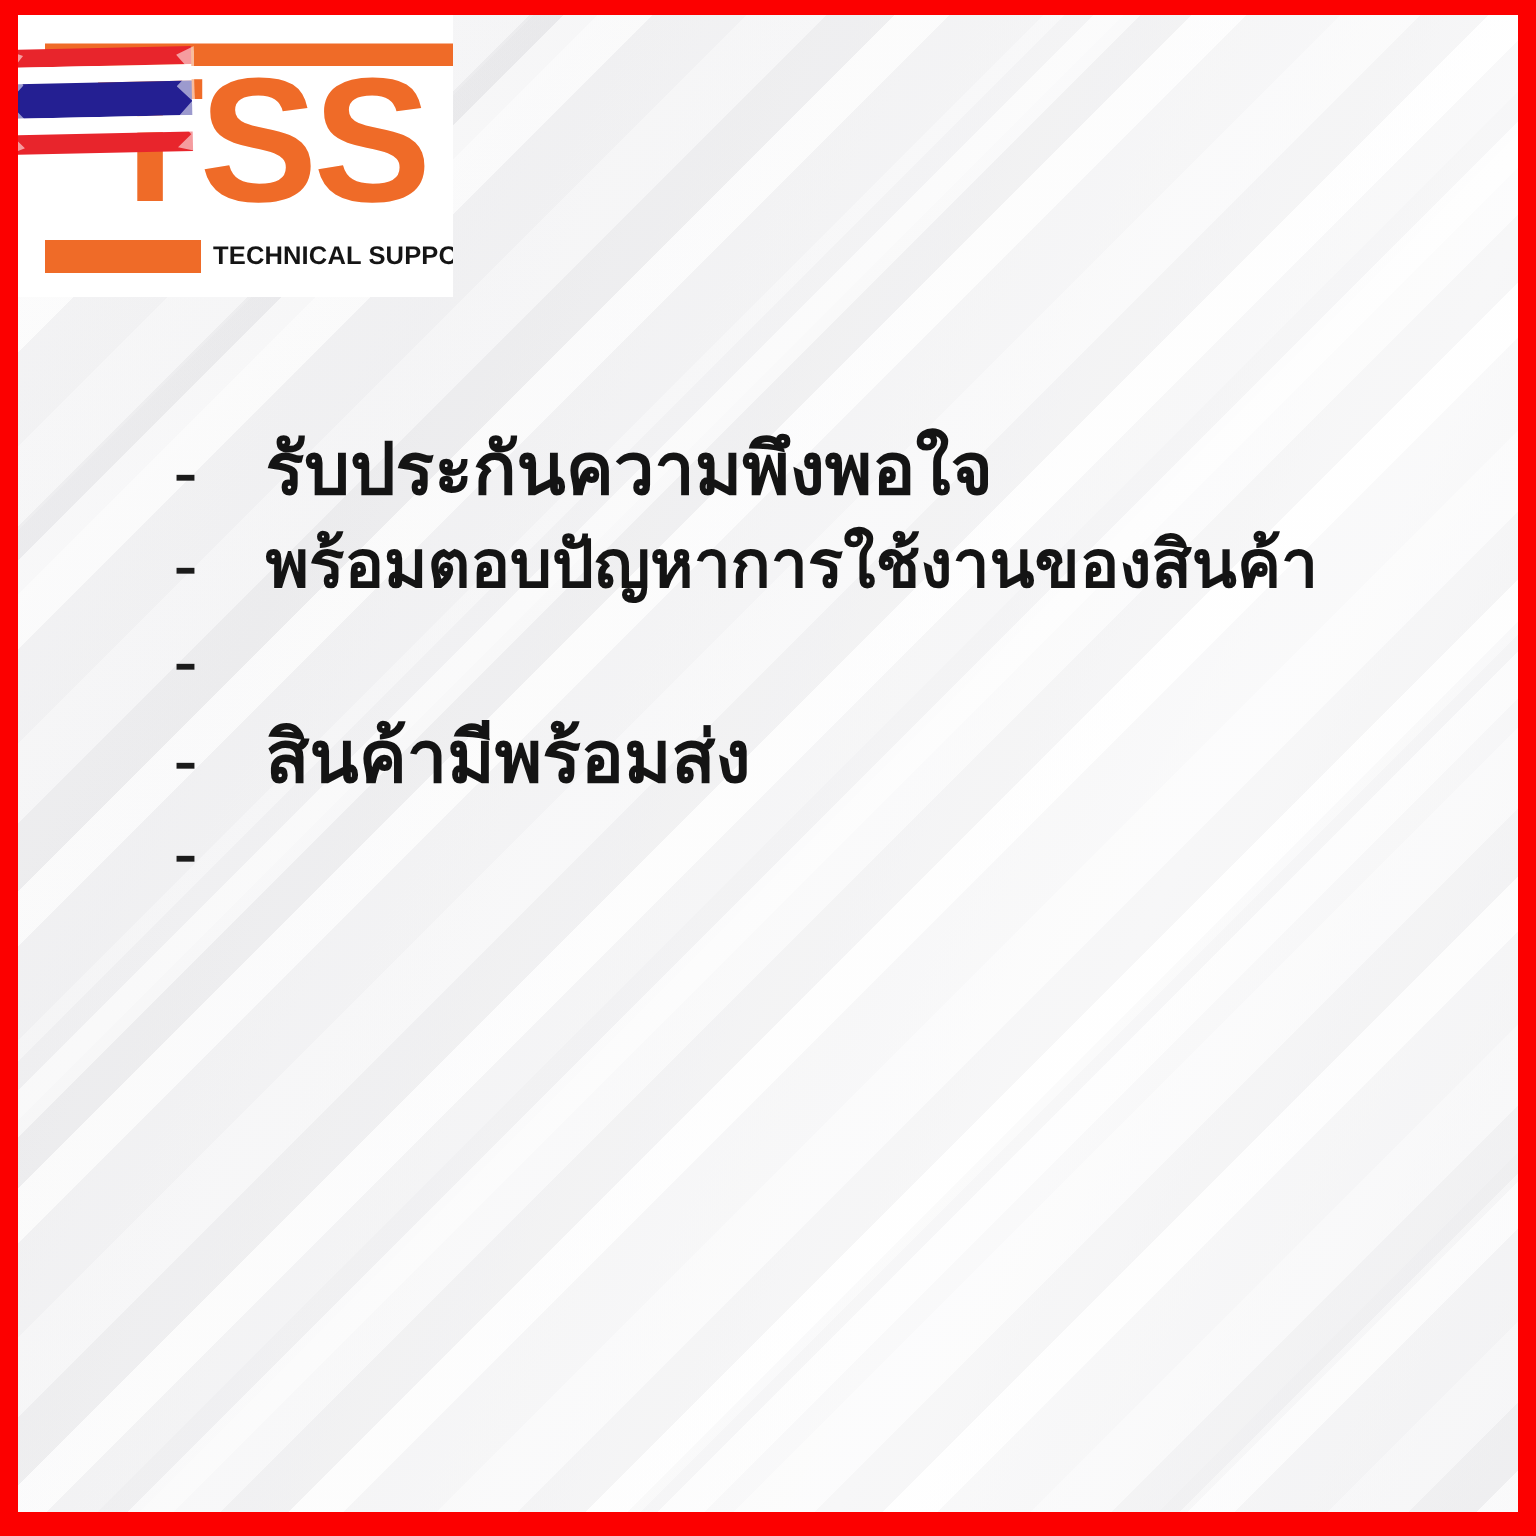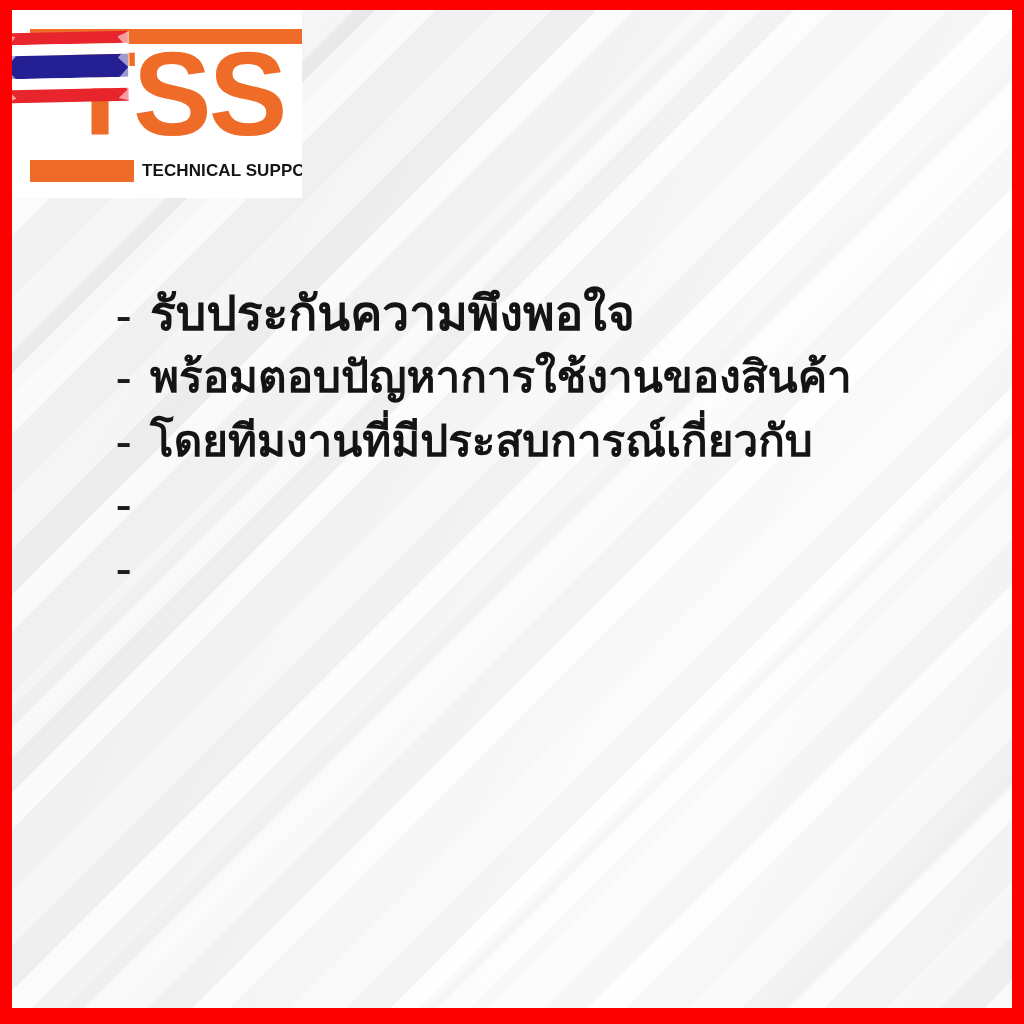--- a/index.html
+++ b/index.html
@@ -190,20 +190,21 @@
   }
   .bullet-row .dash.blank { color: transparent; }
   .bullet-row .txt {
     color: #141414;
     font-family: "DejaVu Serif", "Liberation Serif", serif;
     font-weight: bold;
     font-size: 48px;
     line-height: 62px;
     white-space: nowrap;
     text-shadow: 0 1px 0 rgba(255,255,255,0.45);
+    margin-left: 27px;
   }
   .bullet-row.wide .txt { font-size: 44px; }
 </style>
 </head>
 <body>
 
 <div id="canvas">
 
   <div id="panel">
     <div class="tex-a"></div>
@@ -233,26 +234,26 @@
         <span class="txt">รับประกันความพึงพอใจ</span>
       </div>
 
       <div class="bullet-row wide">
         <span class="dash">-</span>
         <span class="txt">พร้อมตอบปัญหาการใช้งานของสินค้า</span>
       </div>
 
       <div class="bullet-row wide">
         <span class="dash">-</span>
-        <span class="txt">โดยทีมงานที่มีประสบการณ์เกี่ยวกับ</span>
       </div>
 
 
       <div class="bullet-row">
         <span class="dash">-</span>
+        <span class="txt">สินค้ามีพร้อมส่ง</span>
       </div>
 
       <div class="bullet-row">
         <span class="dash">-</span>
       </div>
 
     </div>
   </div>
 </div>
 

